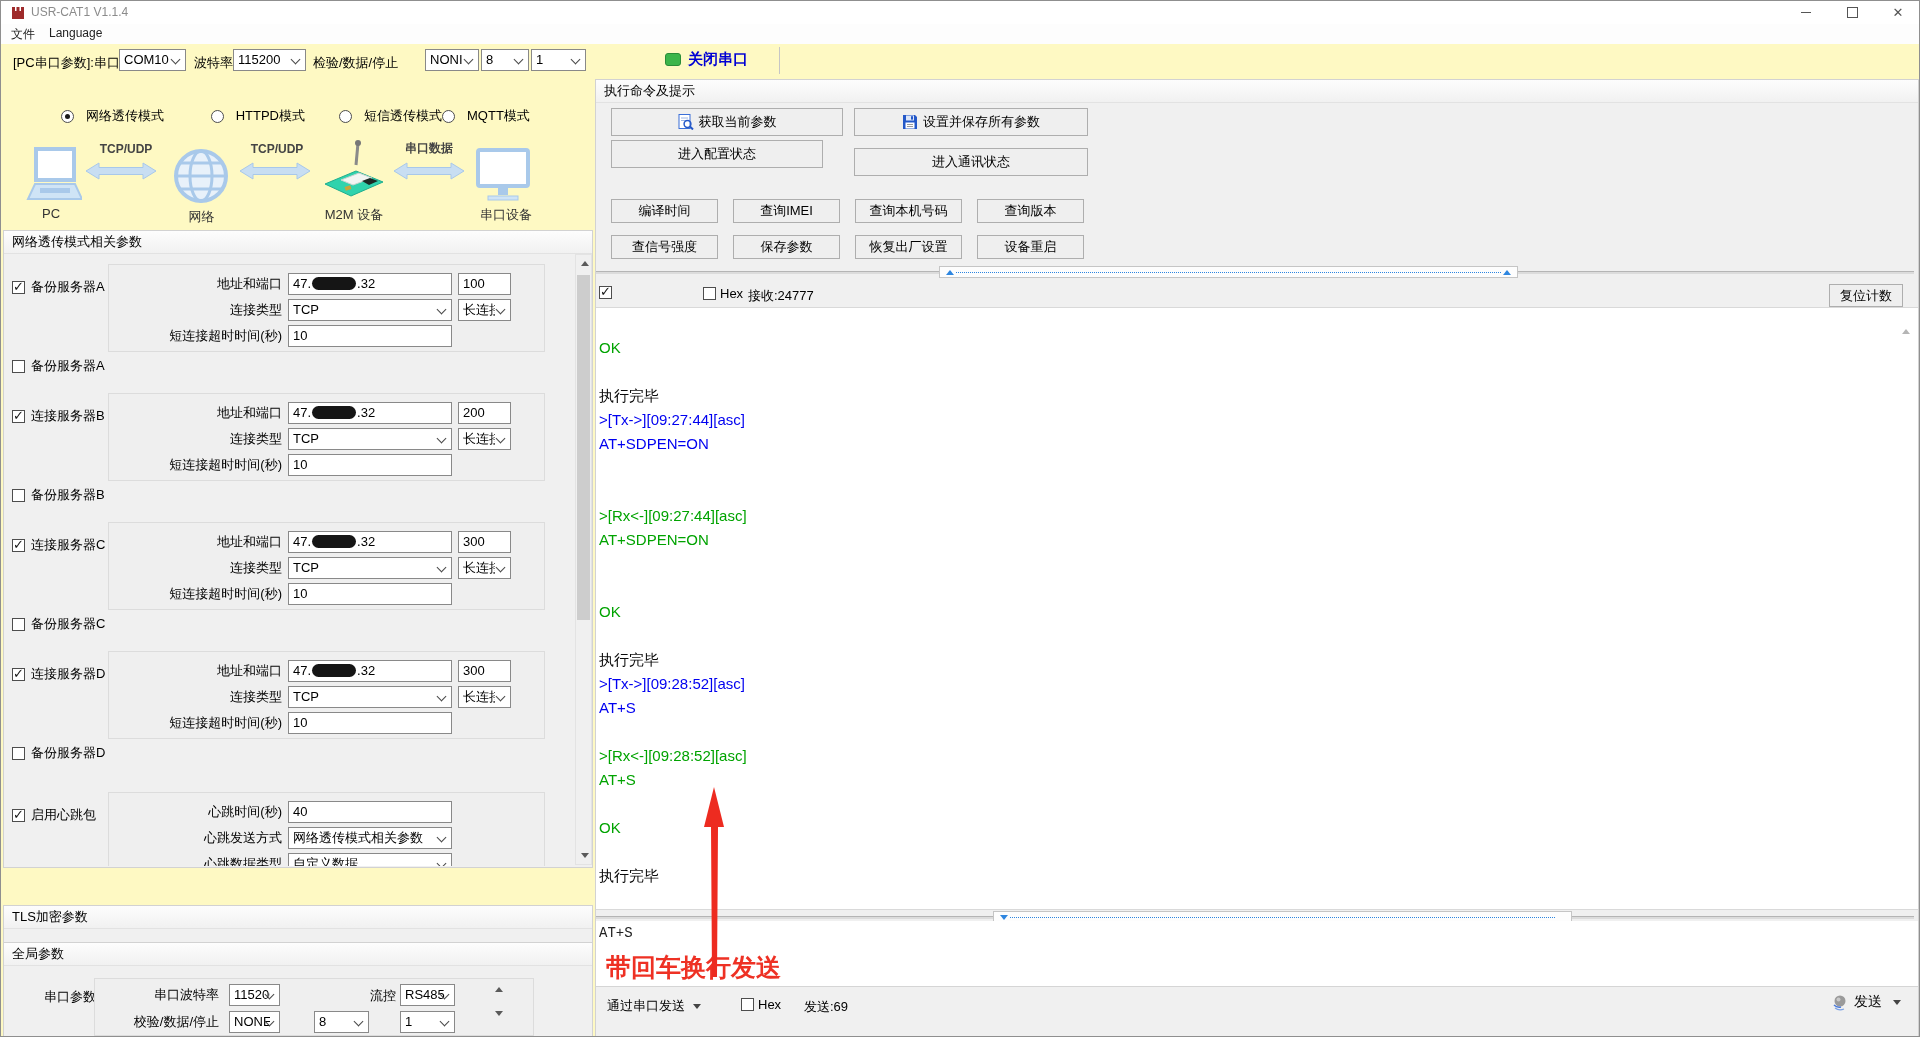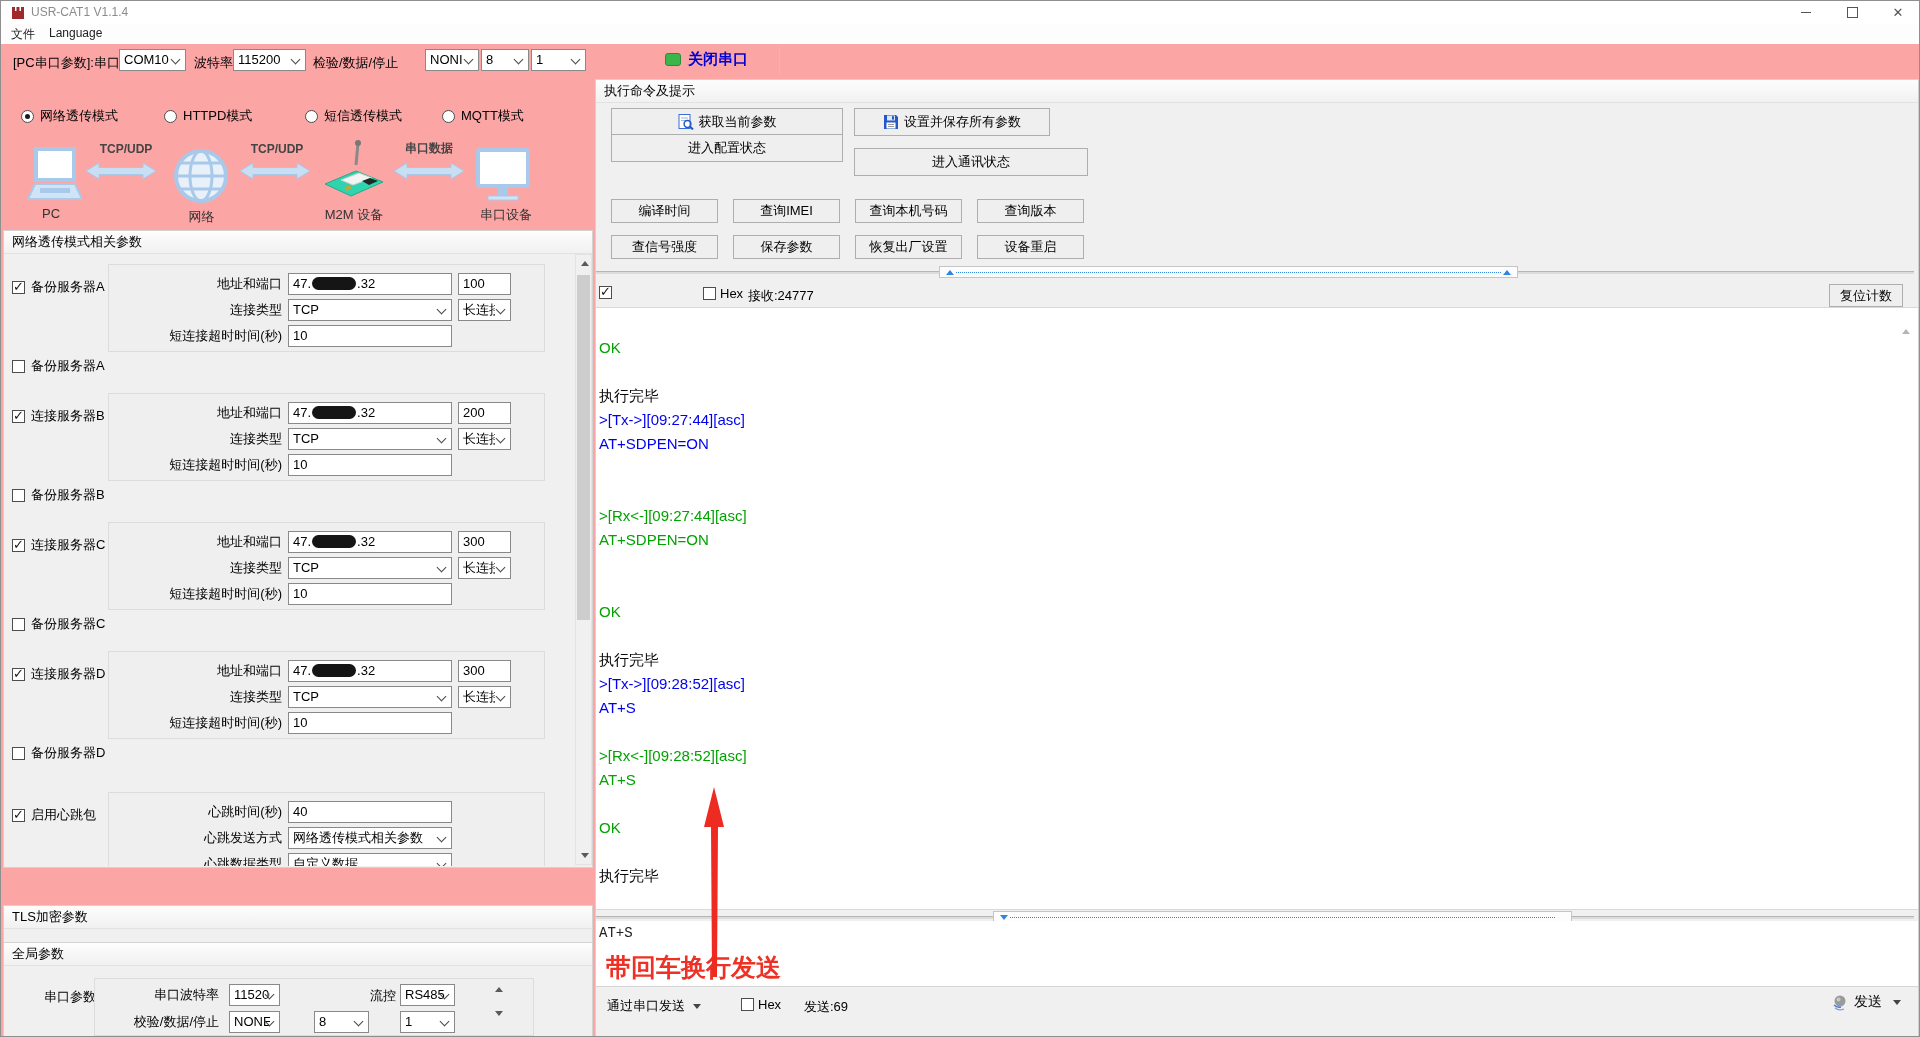--- a/index.html
+++ b/index.html
@@ -1,16 +1,16 @@
 <!DOCTYPE html>
 <html><head>
 <meta charset="utf-8">
 <style>
   html,body{margin:0;padding:0;background:#888;}
-  #app{position:relative;width:1920px;height:1037px;background:#fca5a5;
+  #app{position:relative;width:1920px;height:1037px;background:#fef9c3;
        font-family:"Liberation Sans","DejaVu Sans",sans-serif;font-size:13px;color:#000;
        overflow:hidden;border:1px solid #8f8f8f;box-sizing:border-box;padding-left:12px;}
   .abs{position:absolute;}
   .lbl{position:absolute;font-size:13px;white-space:nowrap;}
   
   #titlebar{position:absolute;left:0;top:0;width:100%;height:23px;background:#ffffff;}
   #title-text{position:absolute;left:30px;top:4px;font-size:12px;color:#8b8b8b;}
   .winbtn{position:absolute;top:0;width:46px;height:23px;display:flex;align-items:center;justify-content:center;color:#555;}
   #menubar{position:absolute;left:0;top:23px;width:100%;height:20px;background:#fdfdfd;}
   .menu-item{position:absolute;top:2px;font-size:12px;color:#222;}
@@ -33,21 +33,21 @@
   
   #server-scroll{position:absolute;left:3px;top:252px;width:570px;height:613px;overflow:hidden;}
   .srv-block{position:relative;height:129px;}
   .spanel{position:absolute;left:104px;top:0;width:437px;height:88px;border:1px solid #dcdcdc;background:#efefef;box-sizing:border-box;}
   .prow{position:absolute;left:0;right:0;height:22px;}
   .plabel{position:absolute;left:0;width:173px;text-align:right;font-size:13px;line-height:22px;white-space:nowrap;}
   .blob{display:inline-block;vertical-align:middle;width:44px;height:13px;background:#151515;border-radius:7px;margin:0 1px 3px 1px;}
   .clipw{display:inline-block;max-width:32px;overflow:hidden;white-space:nowrap;vertical-align:top;}
   
   #modes{position:absolute;left:20px;top:104px;display:flex;height:22px;align-items:center;}
-  .mode{display:flex;align-items:center;gap:6px;}
+  .mode{display:flex;align-items:center;gap:12px;justify-content:flex-end;}
   .mode:nth-of-type(1){width:143px;} .mode:nth-of-type(2){width:141px;} .mode:nth-of-type(3){width:137px;}
   .mode-lbl{font-size:13px;}
   
   .sb-track{position:absolute;background:#f0f0f0;border:1px solid #e3e3e3;box-sizing:border-box;}
   .sb-thumb{position:absolute;left:1px;right:1px;background:#cdcdcd;}
   .tri-up{width:0;height:0;border-left:4px solid transparent;border-right:4px solid transparent;border-bottom:5px solid #5a5a5a;}
   .tri-down{width:0;height:0;border-left:4px solid transparent;border-right:4px solid transparent;border-top:5px solid #5a5a5a;}
   .sb-btn{position:absolute;left:0;width:17px;height:17px;display:flex;align-items:center;justify-content:center;}
   
   .groove{position:absolute;height:2px;background:#dcdcdc;border-top:1px solid #b5b5b5;}
@@ -384,34 +384,34 @@
         <svg width="16" height="16" viewBox="0 0 16 16">
           <rect x="1" y="0.5" width="11" height="14" fill="#fff" stroke="#3a6fd8"></rect>
           <line x1="3" y1="4" x2="10" y2="4" stroke="#9ab4e4"></line>
           <line x1="3" y1="6.5" x2="10" y2="6.5" stroke="#9ab4e4"></line>
           <circle cx="9.5" cy="10" r="3.4" fill="none" stroke="#2458c8" stroke-width="1.5"></circle>
           <line x1="12" y1="12.5" x2="15" y2="15.5" stroke="#2458c8" stroke-width="2"></line>
         </svg>
       </span>
     <span>获取当前参数</span>
   </div>
-  <div class="btn" style="left:853px;top:107px;width:196px;height:28px">
+  <div class="btn" style="left:853px;top:107px;width:234px;height:28px">
     <span>
         <svg width="16" height="16" viewBox="0 0 16 16">
           <polygon points="1,1 13,1 15,3 15,15 1,15" fill="#2458c8"></polygon>
           <rect x="4" y="1.5" width="8" height="5" fill="#dce6f8"></rect>
           <rect x="9" y="2.2" width="2" height="3.4" fill="#2458c8"></rect>
           <rect x="3.5" y="8.5" width="9" height="6" fill="#fff"></rect>
           <line x1="5" y1="10.5" x2="11" y2="10.5" stroke="#9a9a9a"></line>
           <line x1="5" y1="12.5" x2="11" y2="12.5" stroke="#9a9a9a"></line>
         </svg>
       </span>
     <span>设置并保存所有参数</span>
   </div>
-  <div class="btn" style="left:610px;top:133px;width:232px;height:28px">
+  <div class="btn" style="left:610px;top:139px;width:212px;height:28px">
       <span>进入配置状态</span>
     </div>
   <div class="btn" style="left:853px;top:147px;width:234px;height:28px">
       <span>进入通讯状态</span>
     </div>
 
   <div class="abs" style="left:610px;top:198px;display:flex;gap:15px">
     <div class="cmd-btn">编译时间</div>
 
     <div class="cmd-btn">查询IMEI</div>

